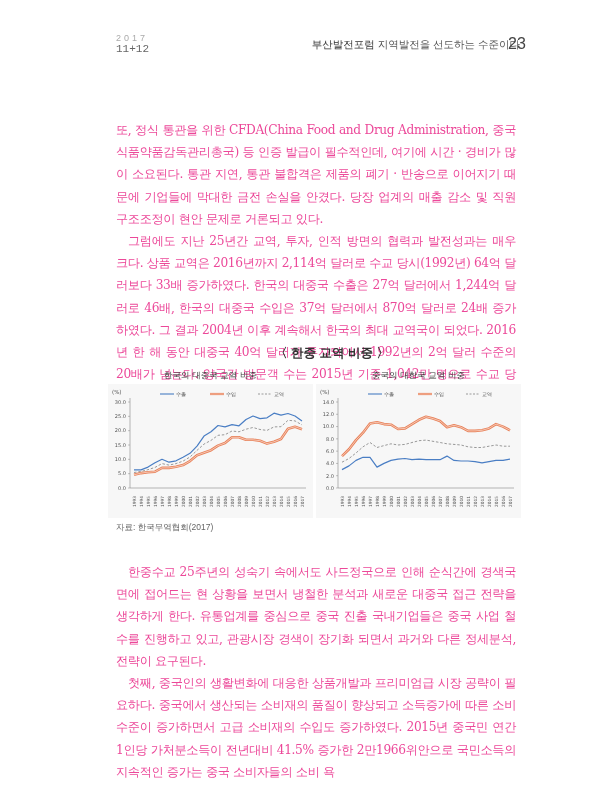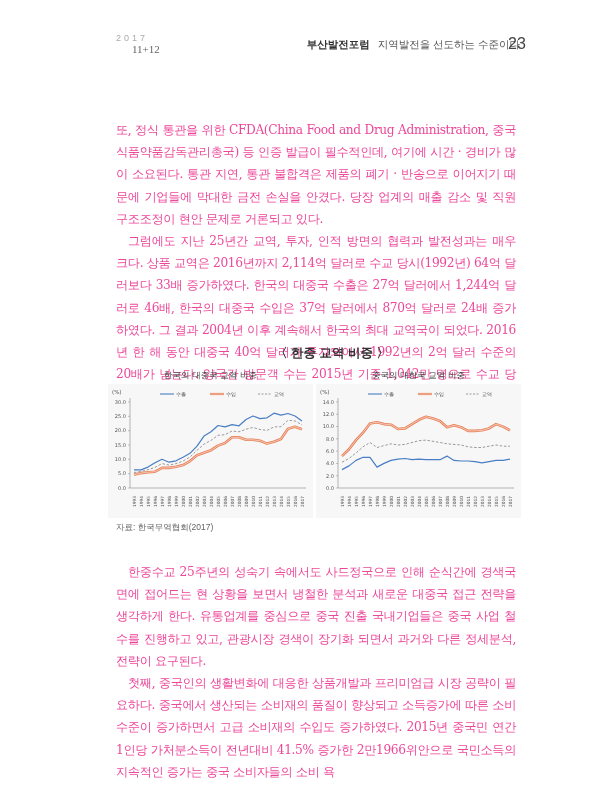--- a/index.html
+++ b/index.html
@@ -1,20 +1,20 @@
 <!DOCTYPE html>
 <html><head>
 <meta charset="utf-8">
 <style>
   html, body { margin:0; padding:0; background:#ffffff; }
   body { width:600px; height:800px; position:relative; overflow:hidden; font-family:"DejaVu Serif", serif; color:#333; }
   .hdr-year { position:absolute; left:116px; top:34px; font-family:"Liberation Sans", sans-serif; font-size:9px; letter-spacing:3px; color:#aaa; line-height:9px; }
-  .hdr-issue { position:absolute; left:132px; top:43px; font-family:Liberation Serif, serif; font-size:11px; color:#666; line-height:12px; }
+  .hdr-issue { position:absolute; left:116px; top:43px; font-family:Liberation Mono, monospace; font-size:11px; color:#666; line-height:12px; }
   .hdr-right { position:absolute; right:80px; top:38px; font-family:"Liberation Sans", sans-serif; font-size:10.5px; color:#555; white-space:nowrap; }
-  .hdr-right .brand { font-weight:bold; color:#333; margin-right:5px; }
+  .hdr-right .brand { font-weight:normal; color:#333; }
   .hdr-page { position:absolute; left:508px; top:35px; font-family:"Liberation Sans", sans-serif; font-size:16px; color:#444; }
   .para { position:absolute; left:116px; width:400px; font-size:12.2px; line-height:22.2px; color:#ec4899; text-align:justify; letter-spacing:-0.35px; }
   .para p { margin:0; }
   .para p.indent { text-indent:12px; }
   .fig-title { position:absolute; left:0; width:600px; top:345px; text-align:center; font-family:"Liberation Sans", sans-serif; font-size:12.5px; font-weight:bold; color:#333;padding-left:32px; }
   .chart { position:absolute; top:368px; width:205px; height:150px; }
   .chart .ctitle { position:absolute; top:2px; left:0; width:100%; text-align:center; font-family:"DejaVu Sans", sans-serif; font-size:8.5px; color:#333; }
   .chart svg { position:absolute; left:0; top:16px; }
   .source { position:absolute; left:116px; top:522px; font-family:"Liberation Sans", sans-serif; font-size:8.5px; color:#666; }
 </style>

